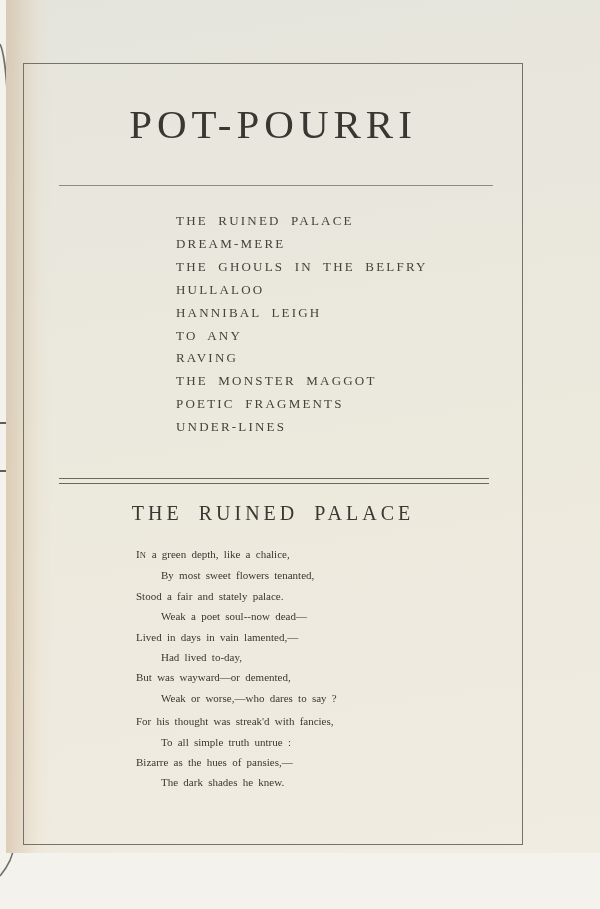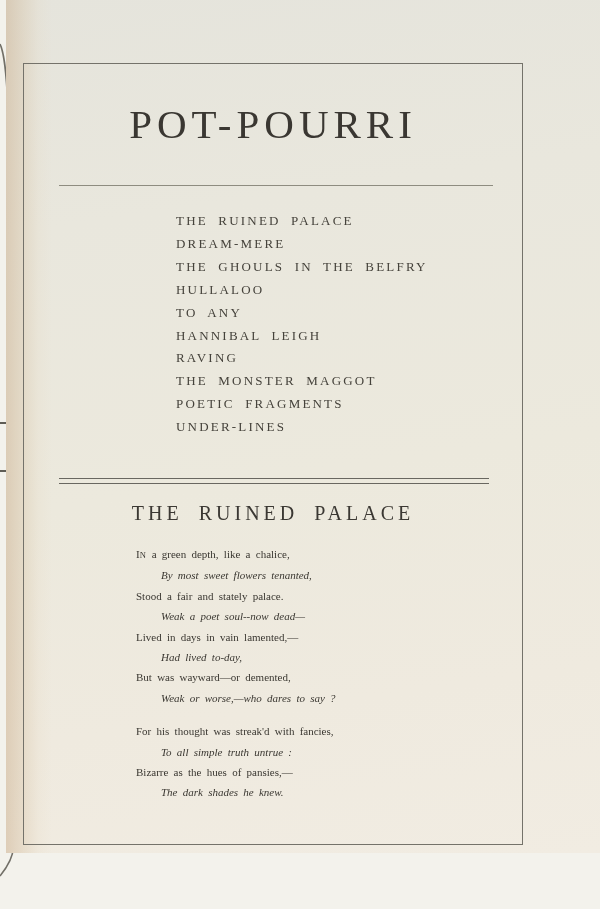--- a/index.html
+++ b/index.html
@@ -59,22 +59,22 @@
   .poem-title {
     position:absolute; top:438px; left:0; width:100%; margin:0;
     text-align:center; font-weight:normal;
     font-size:20px; letter-spacing:4px; word-spacing:7px; color:#3b3833;
   }
 
   .poem {
     position:absolute; top:480px; left:112px;
     font-size:11px; line-height:20.4px; color:#3a3731; word-spacing:2.5px;
   }
-  .stanza + .stanza { margin-top:13px; }
-  .line.indent { padding-left:25px;font-style:italic; }
+  .stanza + .stanza { margin-top:3px; }
+  .line.indent { padding-left:25px; }
   .sc { font-size:0.78em; letter-spacing:0.5px; }
 </style>
 </head>
 <body>
 
 <div class="scan">
 
   <svg class="edge-svg" width="22" height="909" viewBox="0 0 22 909">
     <path d="M 0 44 C 7 58 10 110 10 220 L 9 780 C 9 820 11 838 13 846 C 14 856 8 866 0 876" fill="none" stroke="#5a5850" stroke-width="1.6" opacity="0.85"></path>
   </svg>
@@ -88,22 +88,22 @@
 
       <h1 class="title">POT-POURRI</h1>
 
       <div class="rule-single"></div>
 
       <div class="contents">
           <div class="contents-item">THE RUINED PALACE</div>
           <div class="contents-item">DREAM-MERE</div>
           <div class="contents-item">THE GHOULS IN THE BELFRY</div>
           <div class="contents-item">HULLALOO</div>
+          <div class="contents-item">HANNIBAL LEIGH</div>
           <div class="contents-item">TO ANY</div>
-          <div class="contents-item">HANNIBAL LEIGH</div>
           <div class="contents-item">RAVING</div>
           <div class="contents-item">THE MONSTER MAGGOT</div>
           <div class="contents-item">POETIC FRAGMENTS</div>
           <div class="contents-item">UNDER-LINES</div>
         </div>
 
       <div class="rule-double"></div>
 
       <h2 class="poem-title">THE RUINED PALACE</h2>
 

